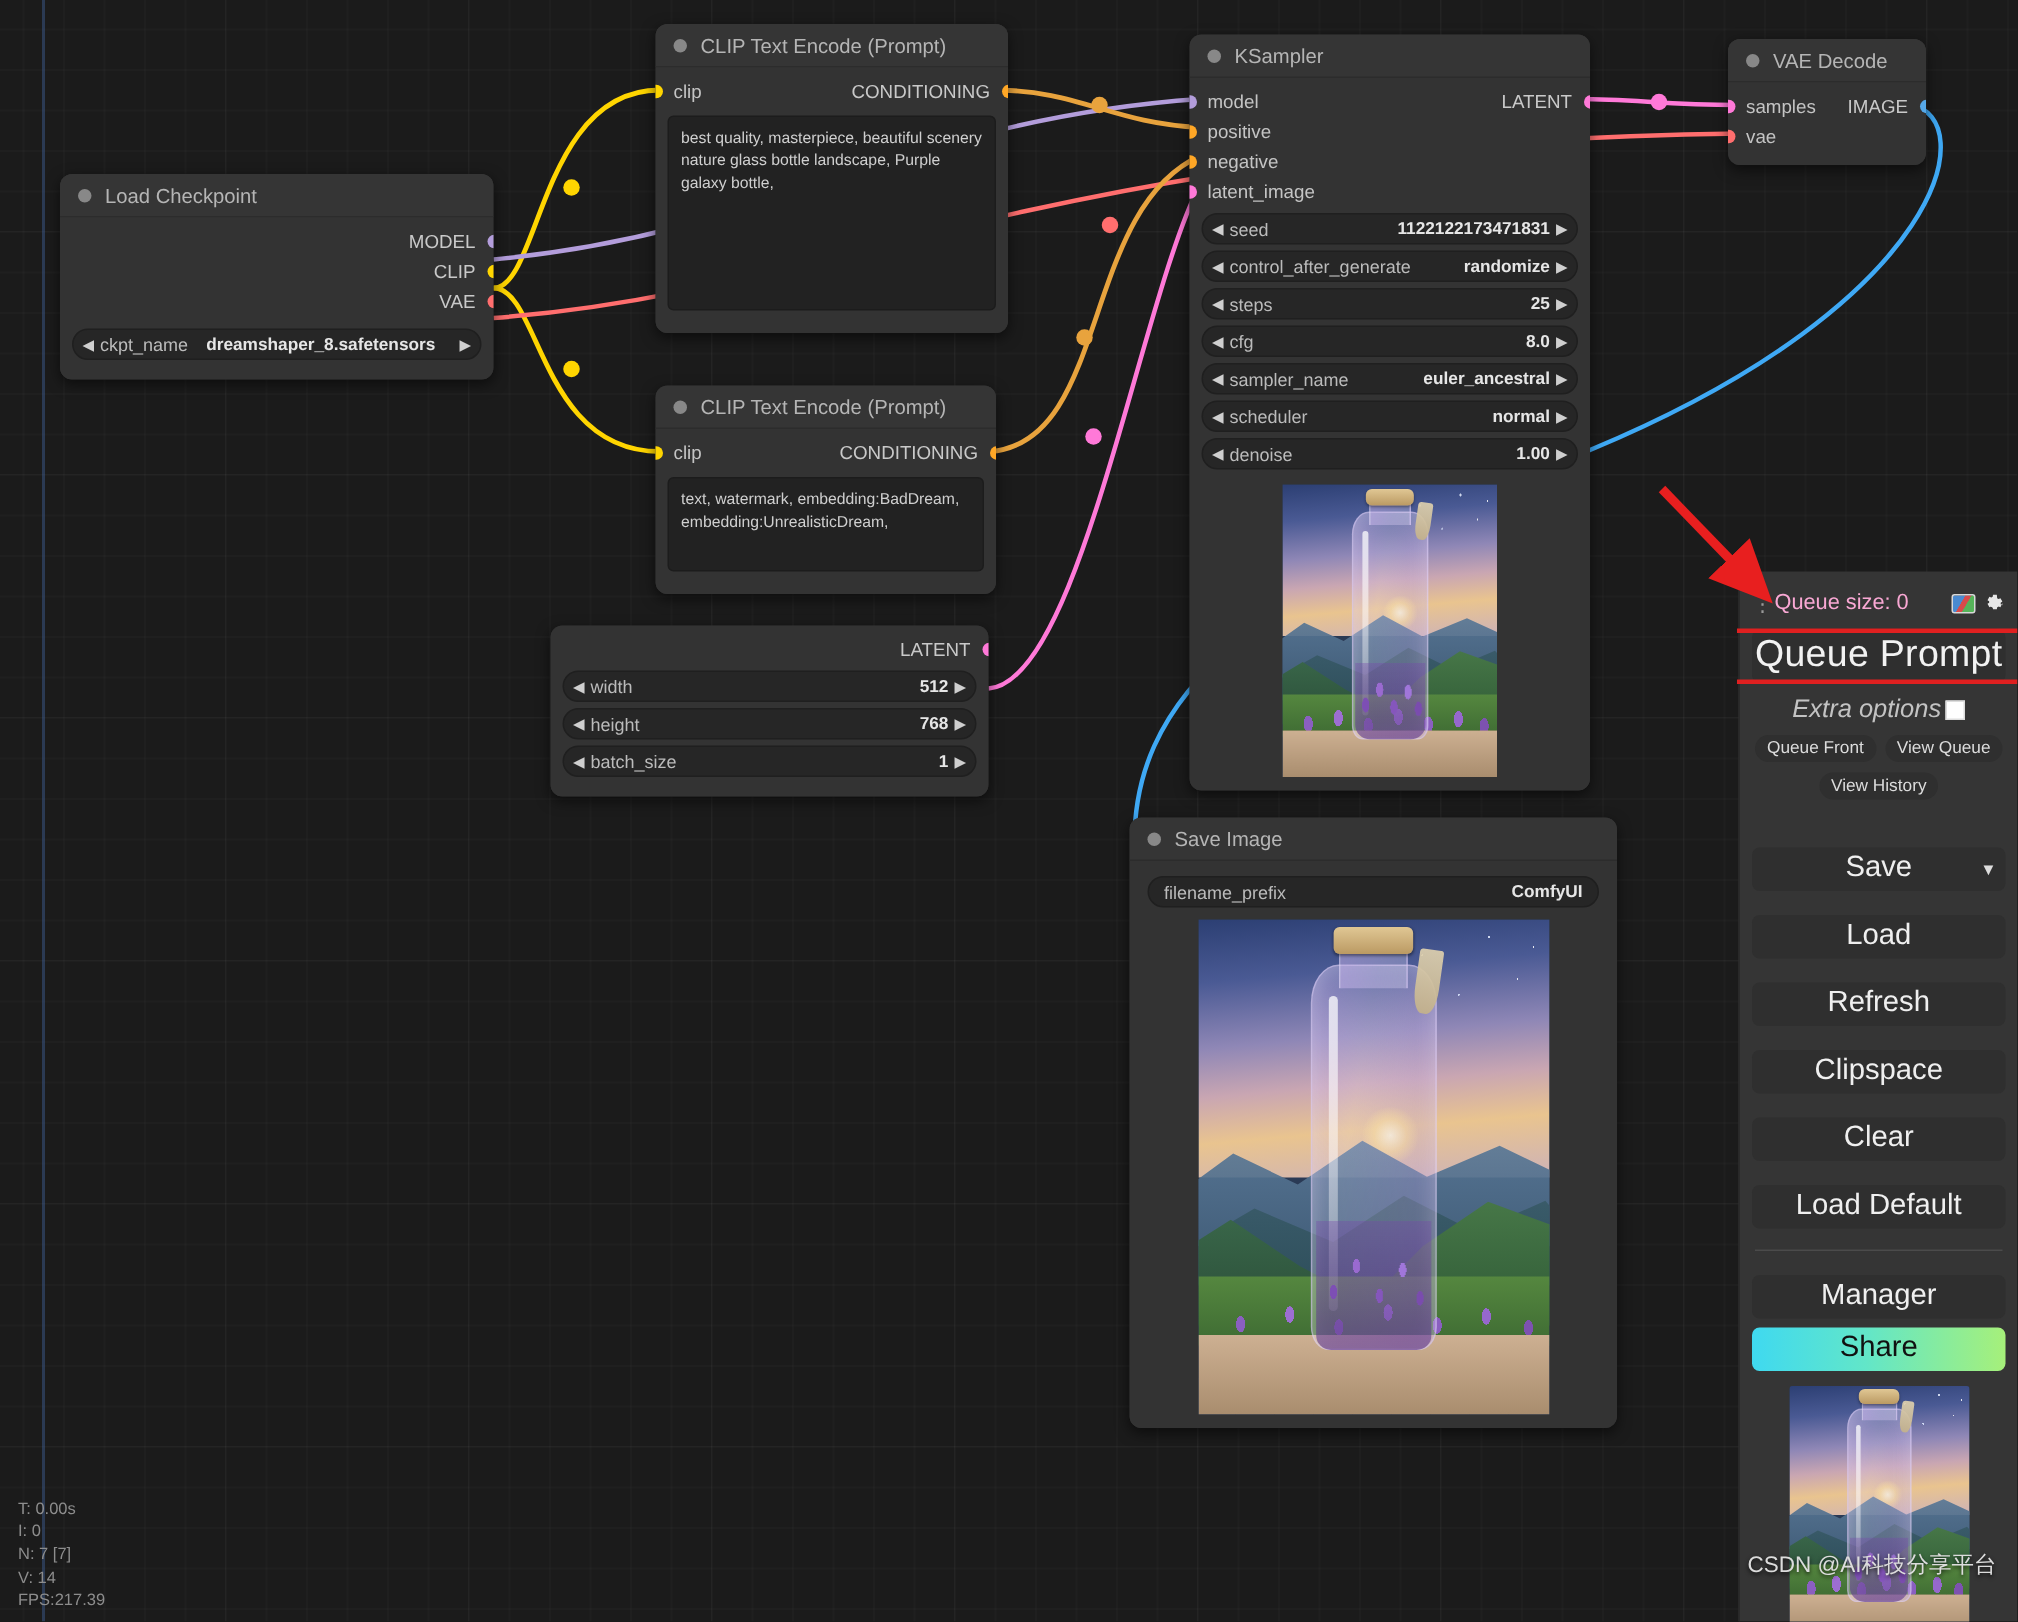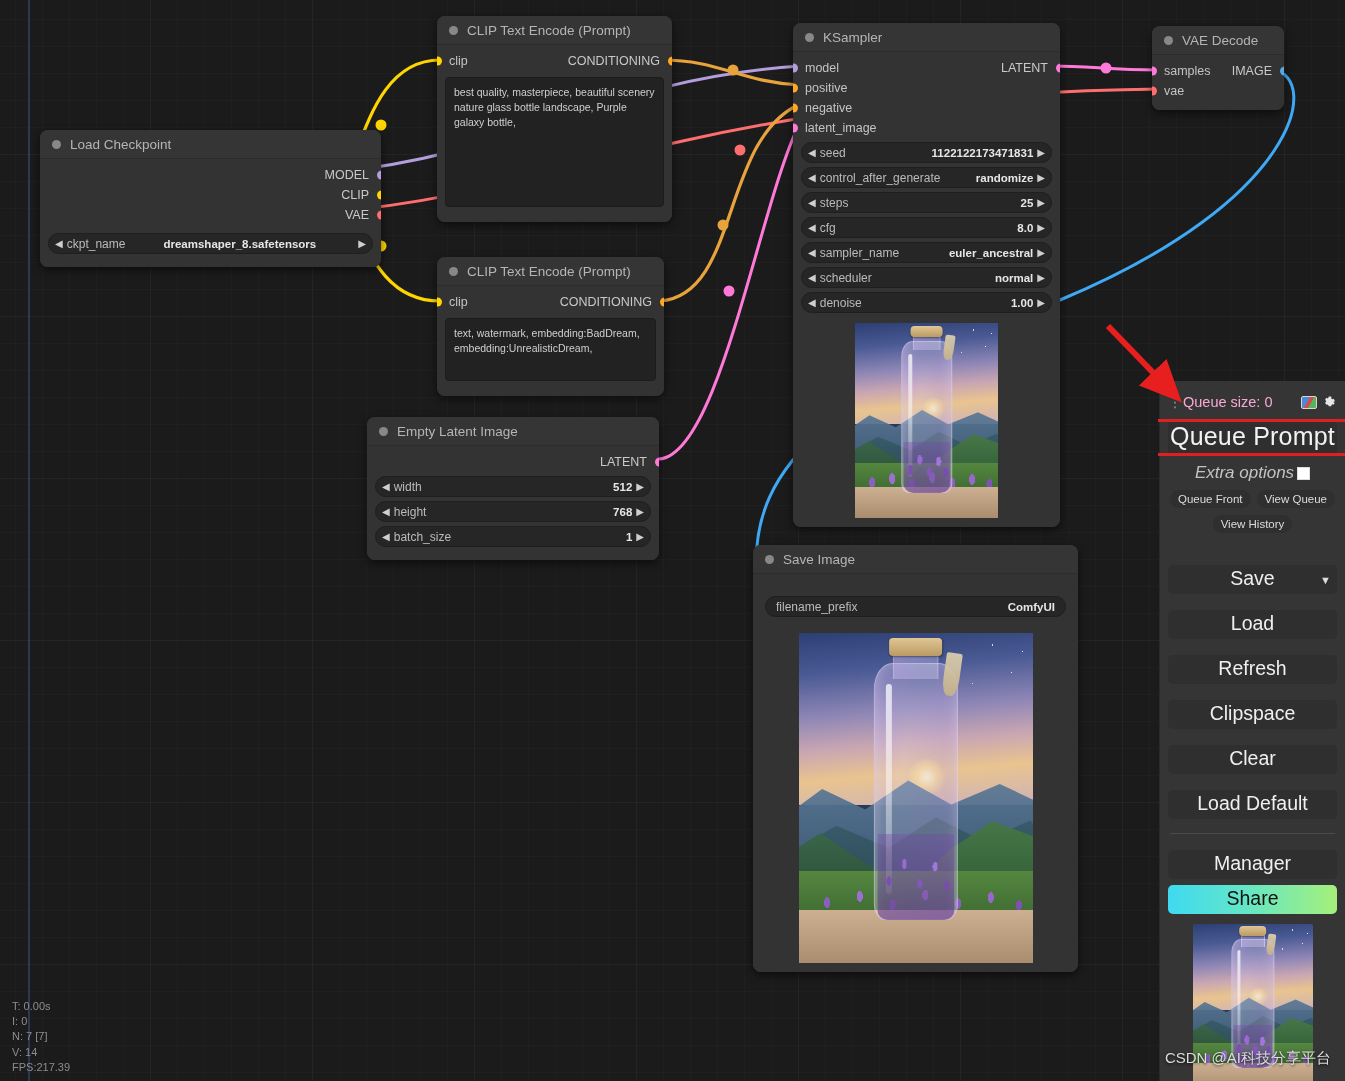--- a/index.html
+++ b/index.html
@@ -181,21 +181,21 @@
   .share-btn {
     border-radius:5px; color:#111; font-size:19.5px; text-align:center;
     padding:2px 0 4px; margin-top:6px;
     background:linear-gradient(90deg,#3fd9f0 0%,#62e6c8 45%,#a6f07a 100%);
   }
   .thumb { margin:10px auto 0; width:120px; height:165px; border-radius:2px; }
 
   
   #stats { position:absolute; left:12px; top:999px; color:#8d8d8d;
     font-size:11px; line-height:15.2px; z-index:5; }
-  #watermark { position:absolute; right:14px; bottom:13px; color:#dcdcdc;
+  #watermark { position:absolute; right:14px; bottom:28px; color:#dcdcdc;
     font-size:15px; z-index:40; text-shadow:0 1px 3px rgba(0,0,0,.8); }
   svg#arrow { position:absolute; left:1100px; top:318px; z-index:30; }
 </style>
 </head>
 <body>
 
 <div id="canvas">
   <div id="edge-line"></div>
 
   <svg class="links">
@@ -219,21 +219,21 @@
 
     <path d="M659 459 C 720 455, 760 200, 800 123" stroke="#ff79d8" stroke-width="3" fill="none"></path>
     <circle cx="729" cy="291" r="5.5" fill="#ff79d8"></circle>
 
     <path d="M1052 66 C 1090 66, 1110 70, 1158 70" stroke="#ff79d8" stroke-width="3" fill="none"></path>
     <circle cx="1106" cy="68" r="5.5" fill="#ff79d8"></circle>
 
     <path d="M1274 70 C 1320 78, 1300 200, 1060 300 C 860 390, 740 450, 758 588" stroke="#3fa9f5" stroke-width="3" fill="none"></path>
   </svg>
 
-  <div class="node" style="left:40px; top:130px; width:341px;">
+  <div class="node" style="left:40px; top:116px; width:289px;">
     <div class="node-title">
       <span class="node-dot"></span>
       <span>Load Checkpoint</span>
     </div>
     <div class="node-body">
       <div class="slot-row out">
         <span class="slot-label out">MODEL</span>
         <span class="pin out" style="background:#b39ddb"></span>
       </div>
       <div class="slot-row out">
@@ -279,24 +279,20 @@
         <span class="pin in" style="background:#ffd500"></span>
         <span class="slot-label">clip</span>
         <span class="slot-label out">CONDITIONING</span>
         <span class="pin out" style="background:#ffa726"></span>
       </div>
       <div class="textbox" style="height:63px">text, watermark, embedding:BadDream, embedding:UnrealisticDream,</div>
     </div>
   </div>
 
   <div class="node" style="left:367px; top:417px; width:292px;">
-    <div class="node-title">
-      <span class="node-dot"></span>
-      <span>Empty Latent Image</span>
-    </div>
     <div class="node-body">
       <div class="slot-row out">
         <span class="slot-label out">LATENT</span>
         <span class="pin out" style="background:#ff79d8"></span>
       </div>
       <div class="widget">
         <span class="arrow">◀</span>
         <span class="wname" style="flex:1">width</span>
         <span class="wval">512</span>
         <span class="arrow">▶</span>
@@ -422,21 +418,21 @@
       </div>
     </div>
   </div>
 
   <div class="node" style="left:753px; top:545px; width:325px;">
     <div class="node-title">
       <span class="node-dot"></span>
       <span>Save Image</span>
     </div>
     <div class="node-body">
-      <div class="widget" style="margin:16px 12px">
+      <div class="widget" style="margin:4px 12px">
         <span class="wname" style="flex:1">filename_prefix</span>
         <span class="wval">ComfyUI</span>
       </div>
       <div class="art" style="width:234px;height:330px;margin:8px auto 0;">
         <div class="sky"></div>
           <div class="stars"></div>
           <div class="sun"></div>
         <div class="mtn-far"></div>
           <div class="mtn-mid"></div>
         <div class="mtn-green-l"></div>

